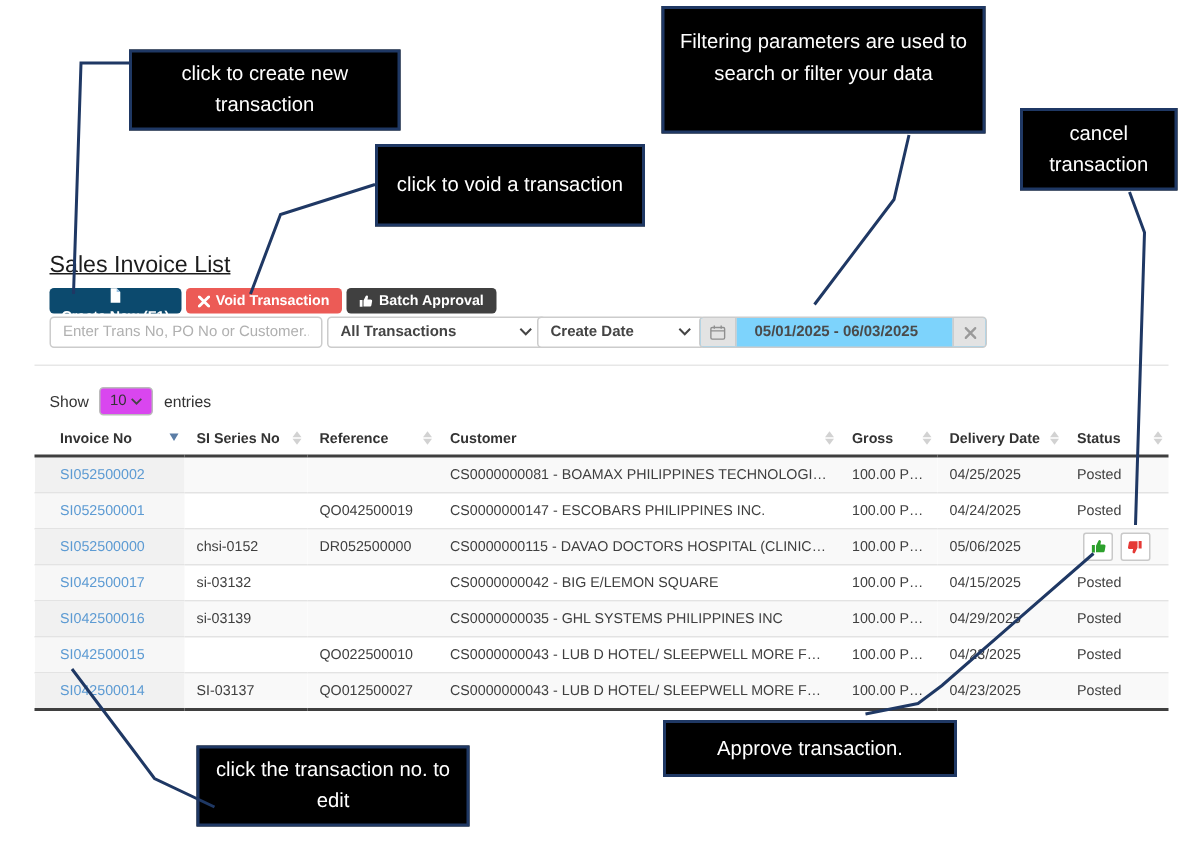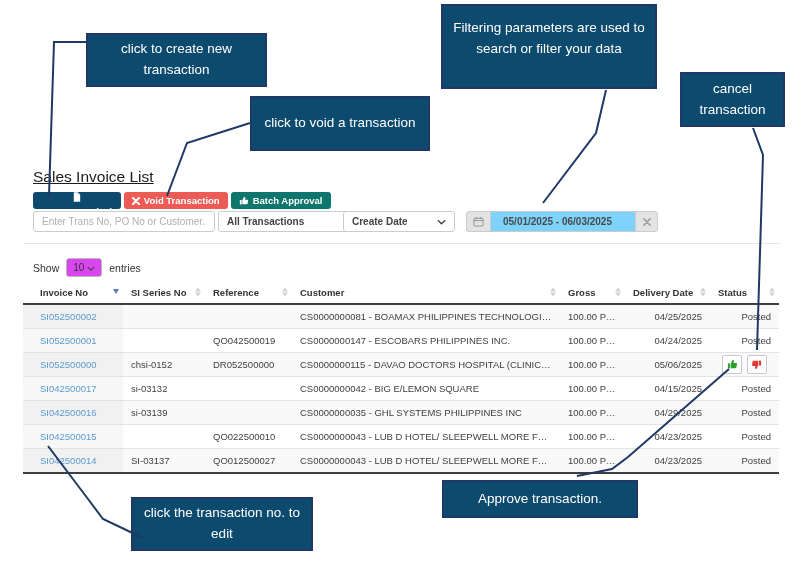--- a/index.html
+++ b/index.html
@@ -5,21 +5,21 @@
   html,body{margin:0;padding:0;}
   body{
     width:802px;height:565px;position:relative;overflow:hidden;
     background:#ffffff;
     font-family:"Liberation Sans",sans-serif;
     -webkit-font-smoothing:antialiased;
   }
   
   .callout{
     position:absolute;box-sizing:border-box;z-index:40;
-    background:#0c4a6e;border:2px solid #1f3864;color:#fff;
+    background:#000000;border:2px solid #1f3864;color:#fff;
     display:flex;align-items:center;justify-content:center;text-align:center;
     font-size:13.5px;line-height:1.55;padding:4px 10px;
   }
   .callout.top-align{align-items:flex-start;padding-top:12px;}
   #overlay{position:absolute;left:0;top:0;z-index:50;pointer-events:none;}
   #overlay polyline{fill:none;stroke:#1f3864;stroke-width:2;}
 
   
   .page-title{
     position:absolute;left:33px;top:168px;
@@ -28,39 +28,39 @@
 
   
   .toolbar{position:absolute;left:33px;top:192px;display:flex;gap:3px;}
   .btn{
     display:inline-flex;align-items:center;gap:4px;height:17px;padding:0 8px;
     border:none;border-radius:3px;color:#fff;font-size:9.5px;font-weight:bold;
     font-family:"Liberation Sans",sans-serif;cursor:pointer;white-space:nowrap;
   }
   .btn-create{background:#0c4a6e;flex-direction:column;}
   .btn-void{background:#ec5b56;}
-  .btn-batch{background:#0f766e;}
+  .btn-batch{background:#404040;}
   .btn .glyph{display:inline-flex;align-items:center;}
 
   
   .filter-row{position:absolute;left:33px;top:211px;height:21px;}
   .search-input{
     position:absolute;left:0;top:0;width:182px;height:21px;box-sizing:border-box;
     border:1px solid #ccc;border-radius:3px;padding:0 8px;font-size:10px;
     color:#444;font-family:"Liberation Sans",sans-serif;
   }
   .search-input::placeholder{color:#b0b0b0;}
   .fake-select{
     position:absolute;top:0;height:21px;box-sizing:border-box;
     border:1px solid #ccc;border-radius:3px;background:#fff;
     display:flex;align-items:center;justify-content:space-between;
     padding:0 8px;font-size:10px;font-weight:bold;color:#444;cursor:pointer;
   }
   .sel-type{left:185px;width:146px;}
-  .sel-datefield{left:310px;width:112px;}
+  .sel-datefield{left:325px;width:112px;}
   .date-group{
     position:absolute;left:433px;top:0;width:192px;height:21px;box-sizing:border-box;
     border:1px solid #ccc;border-radius:3px;background:#7dd3fc;
     display:flex;align-items:stretch;overflow:hidden;
   }
   .date-addon{
     width:23px;background:#e3e3e3;display:flex;align-items:center;justify-content:center;
     border-right:1px solid #ccc;
   }
   .date-text{
@@ -91,21 +91,21 @@
   }
   table.grid td{
     padding:6px 8px;color:#3f3f3f;border-top:1px solid #e3e3e3;
     white-space:nowrap;overflow:hidden;text-overflow:ellipsis;height:11px;
   }
   table.grid tbody tr:first-child td{border-top:none;}
   table.grid tbody tr:last-child td{border-bottom:2px solid #3f3f3f;}
   tr.odd{background:#f9f9f9;}
   table.grid th:first-child,table.grid td:first-child{padding-left:17px;}
   table.grid td:first-child{background:rgba(0,0,0,0.03);}
-  .c{text-align:right;}
+  .c{text-align:left;}
   a.inv-link{color:#5d9bd3;text-decoration:none;cursor:pointer;}
   .sort-desc{
     position:absolute;right:4px;top:50%;margin-top:-3px;width:0;height:0;
     border-left:3.5px solid transparent;border-right:3.5px solid transparent;
     border-top:5px solid #5b7da6;
   }
   .sort-both{position:absolute;right:4px;top:50%;transform:translateY(-50%);display:flex;flex-direction:column;gap:1px;}
   .sort-both .tu{width:0;height:0;border-left:3px solid transparent;border-right:3px solid transparent;border-bottom:4px solid #d2d2d2;}
   .sort-both .td{width:0;height:0;border-left:3px solid transparent;border-right:3px solid transparent;border-top:4px solid #d2d2d2;}
   .cell-actions{padding:2px 4px !important;text-align:center;}

